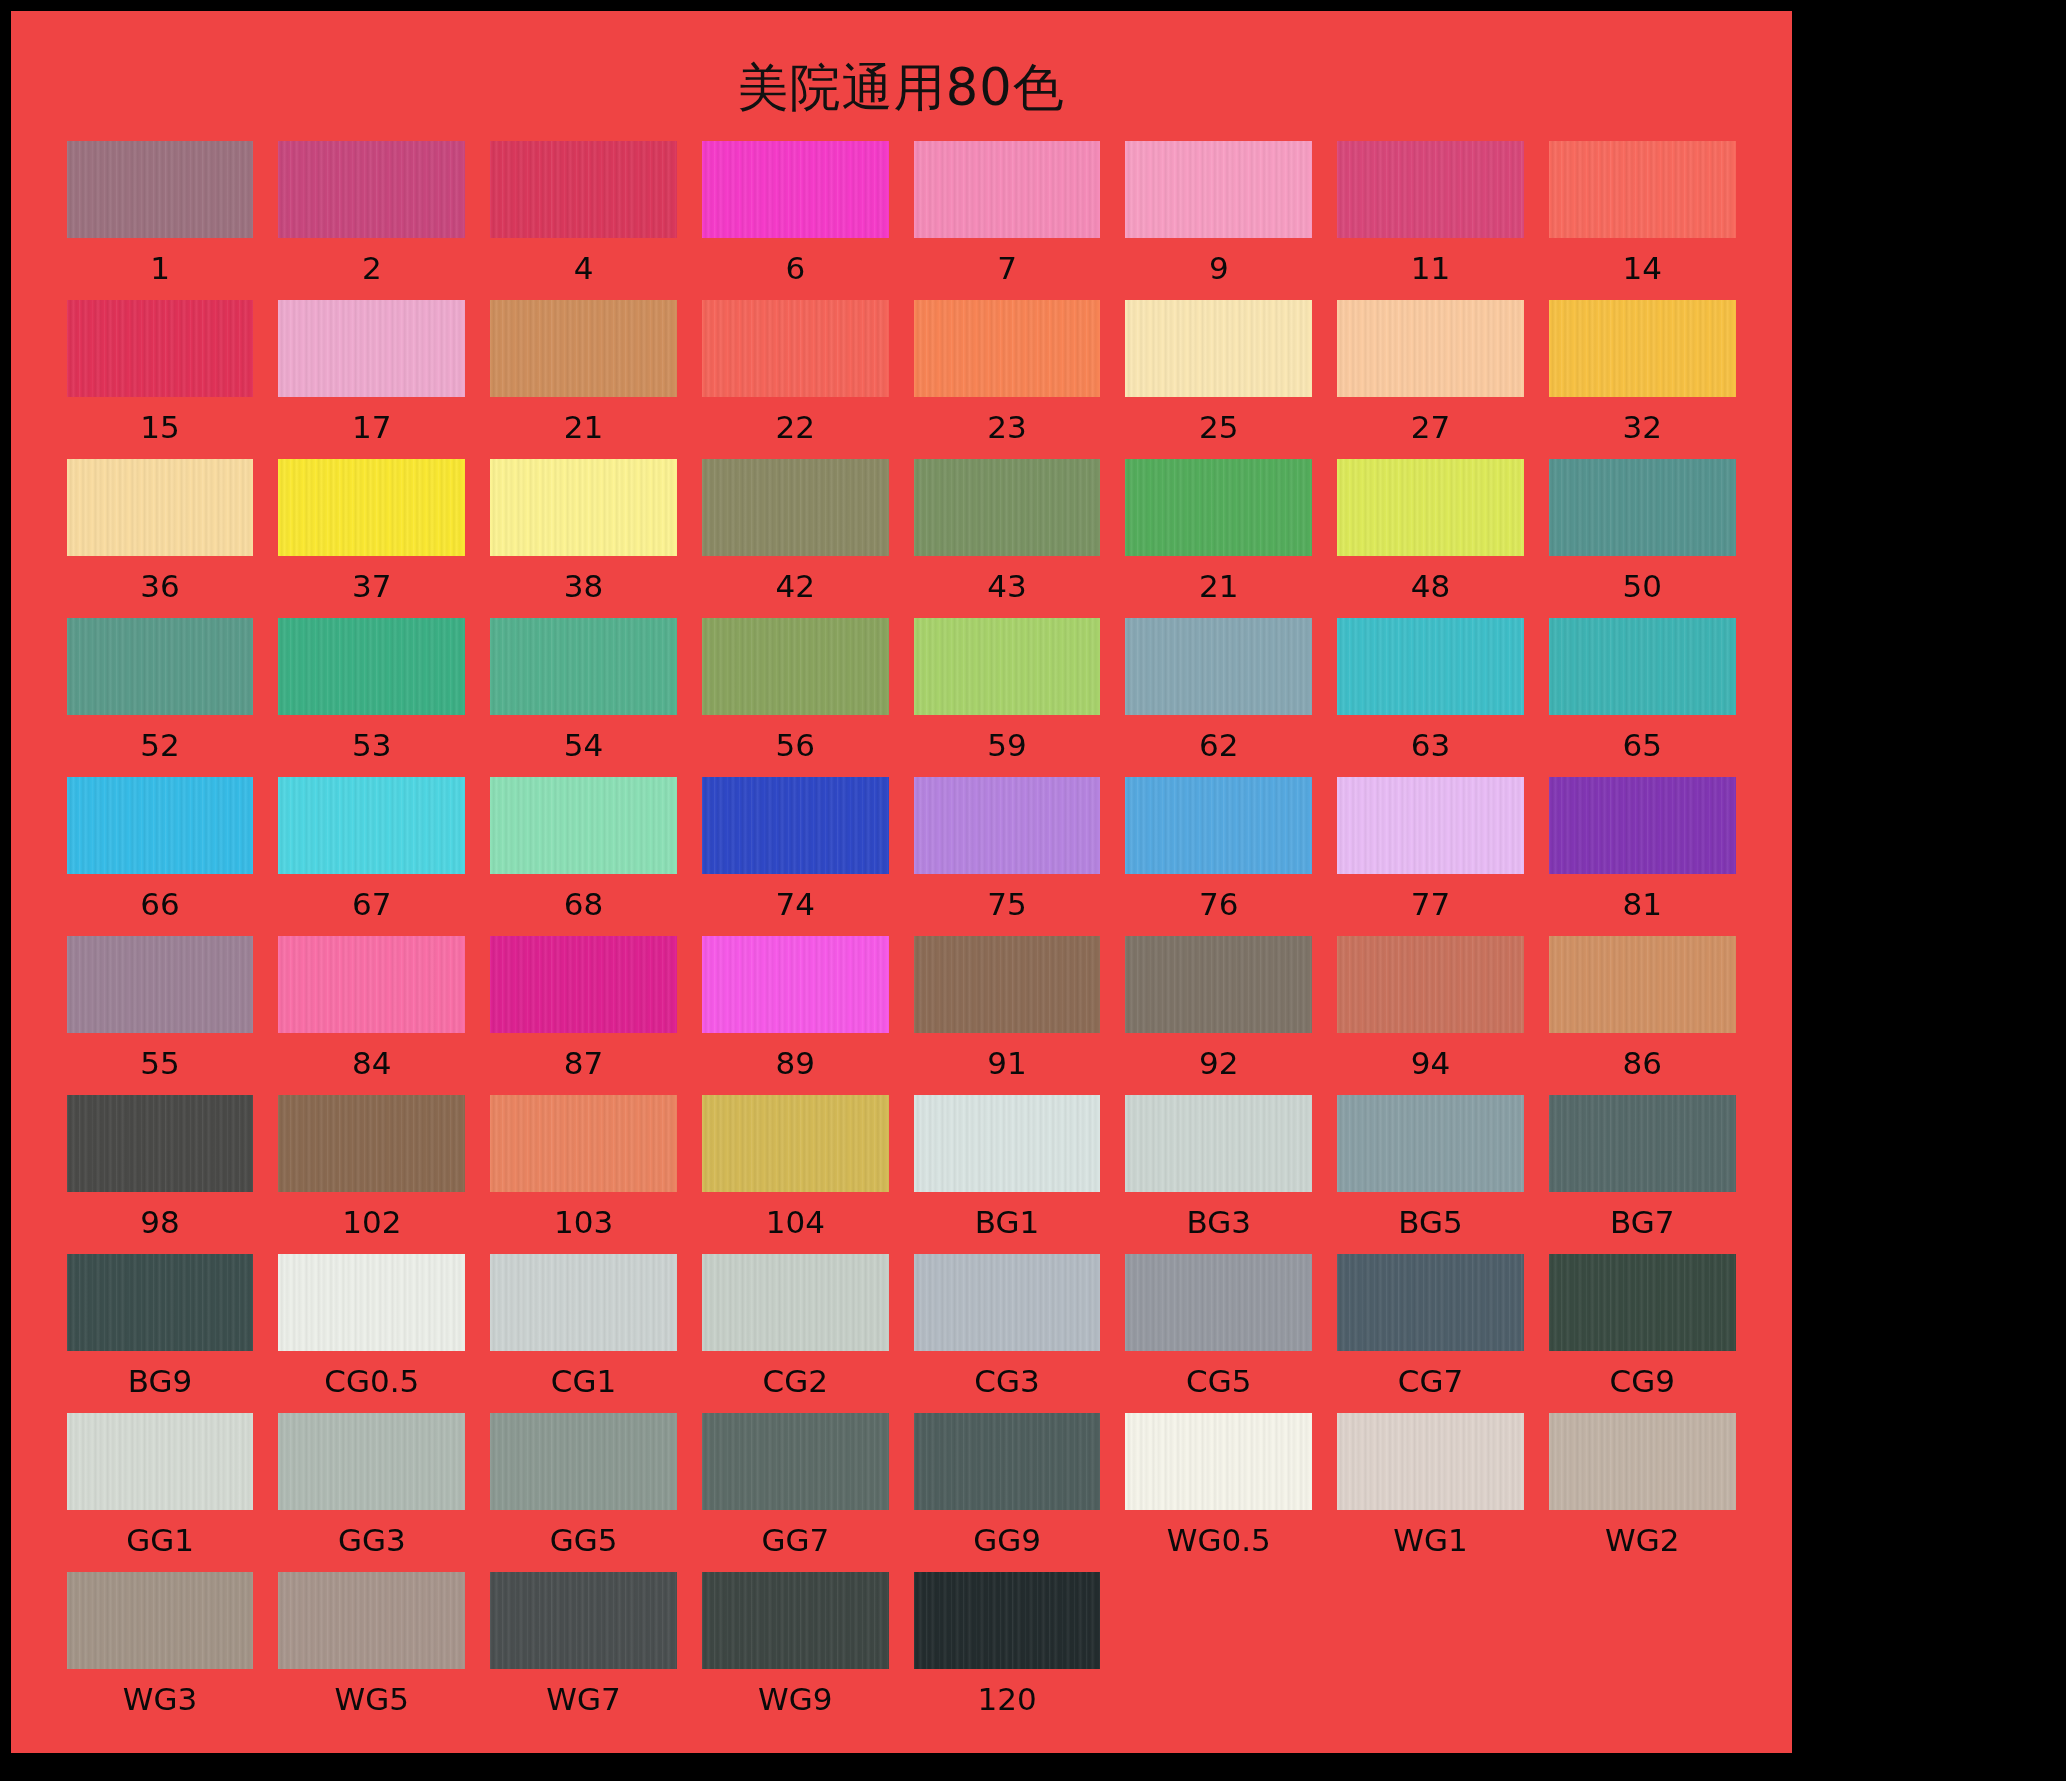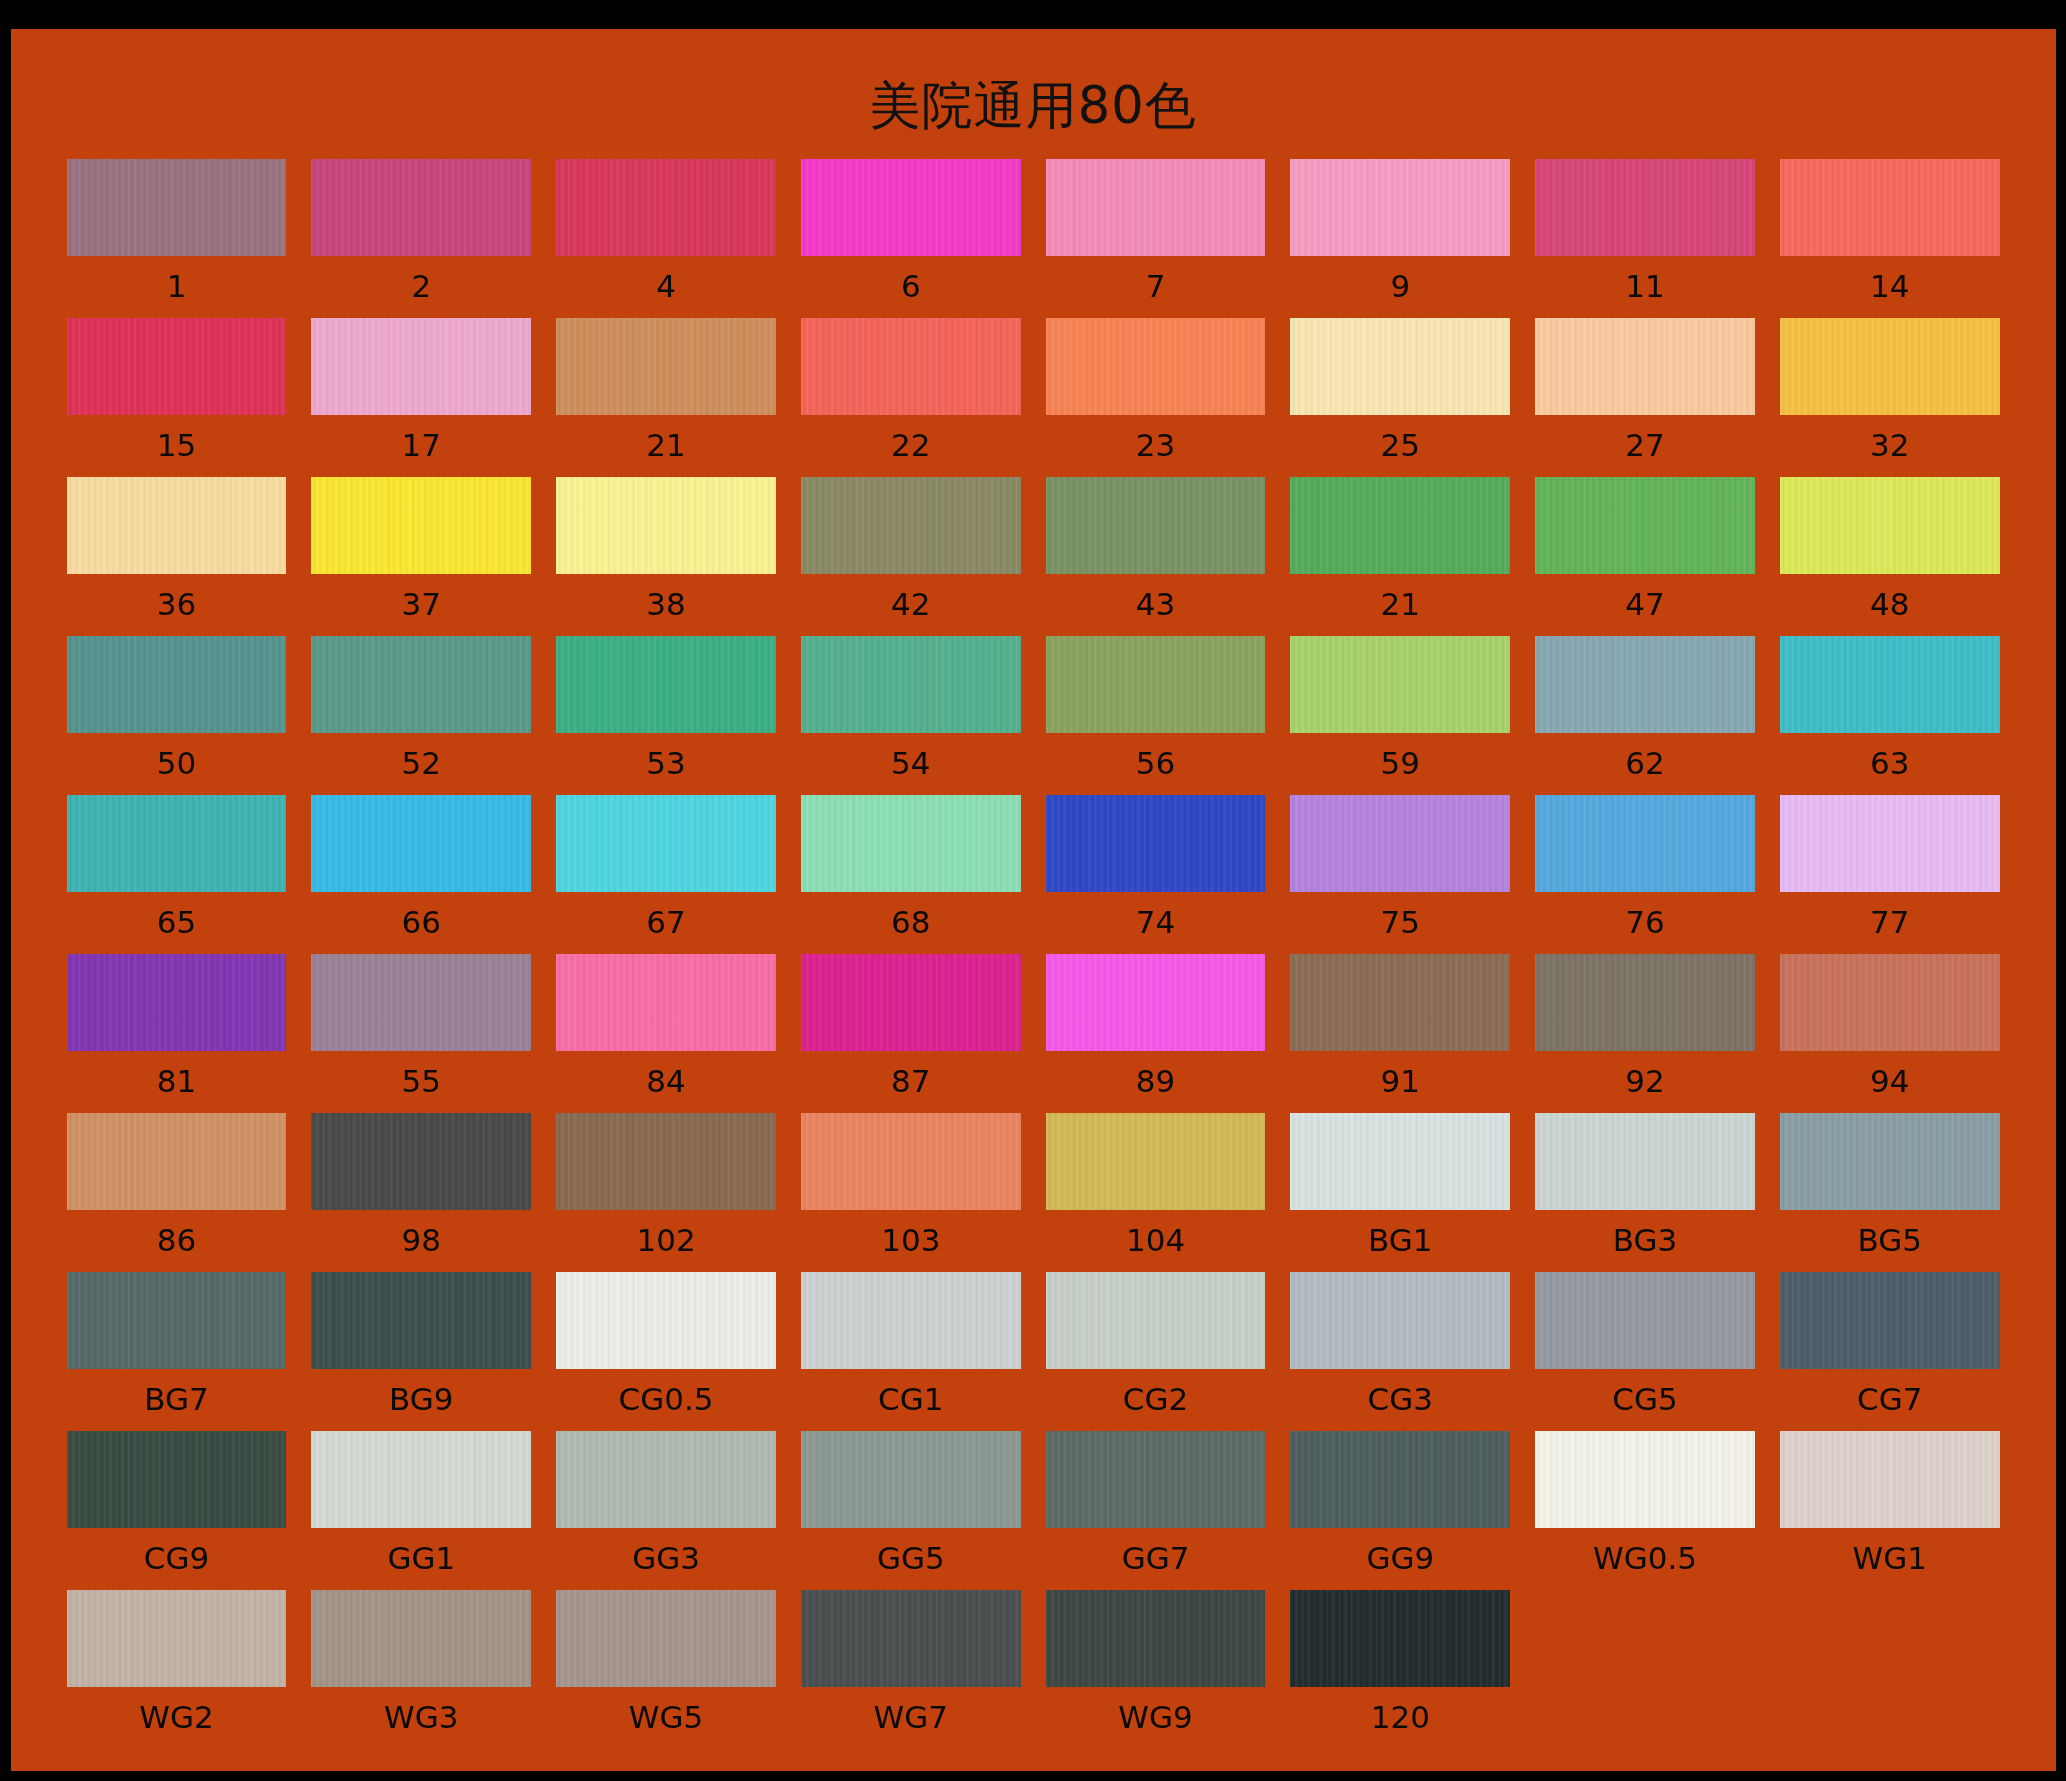--- a/index.html
+++ b/index.html
@@ -11,25 +11,24 @@
   body {
     width: 2066px;
     height: 1782px;
     font-family: "DejaVu Sans", "Liberation Sans", sans-serif;
     overflow: hidden;
   }
   #page {
     position: absolute;
     left: 10.7px;
     top: 10.7px;
-    width: 2045px;
+    width: 1781px;
     height: 1742px;
-    background: #c2410c;
+    background: #ef4444;
     box-sizing: border-box;
-    margin-top: 18px;
   }
   #chart-title {
     width: 100%;
     text-align: center;
     font-size: 51px;
     font-weight: 400;
     color: #111111;
     letter-spacing: 1.1px;
     margin: 0;
     padding-top: 51px;
@@ -171,24 +170,20 @@
       </div>
       <div class="swatch-cell">
         <div class="swatch-chip" style="background-color: rgb(122, 147, 100);"></div>
         <div class="swatch-label">43</div>
       </div>
       <div class="swatch-cell">
         <div class="swatch-chip" style="background-color: rgb(84, 173, 92);"></div>
         <div class="swatch-label">21</div>
       </div>
       <div class="swatch-cell">
-        <div class="swatch-chip" style="background-color: rgb(99, 182, 90);"></div>
-        <div class="swatch-label">47</div>
-      </div>
-      <div class="swatch-cell">
         <div class="swatch-chip" style="background-color: rgb(221, 234, 90);"></div>
         <div class="swatch-label">48</div>
       </div>
       <div class="swatch-cell">
         <div class="swatch-chip" style="background-color: rgb(86, 148, 144);"></div>
         <div class="swatch-label">50</div>
       </div>
       <div class="swatch-cell">
         <div class="swatch-chip" style="background-color: rgb(91, 155, 139);"></div>
         <div class="swatch-label">52</div>

